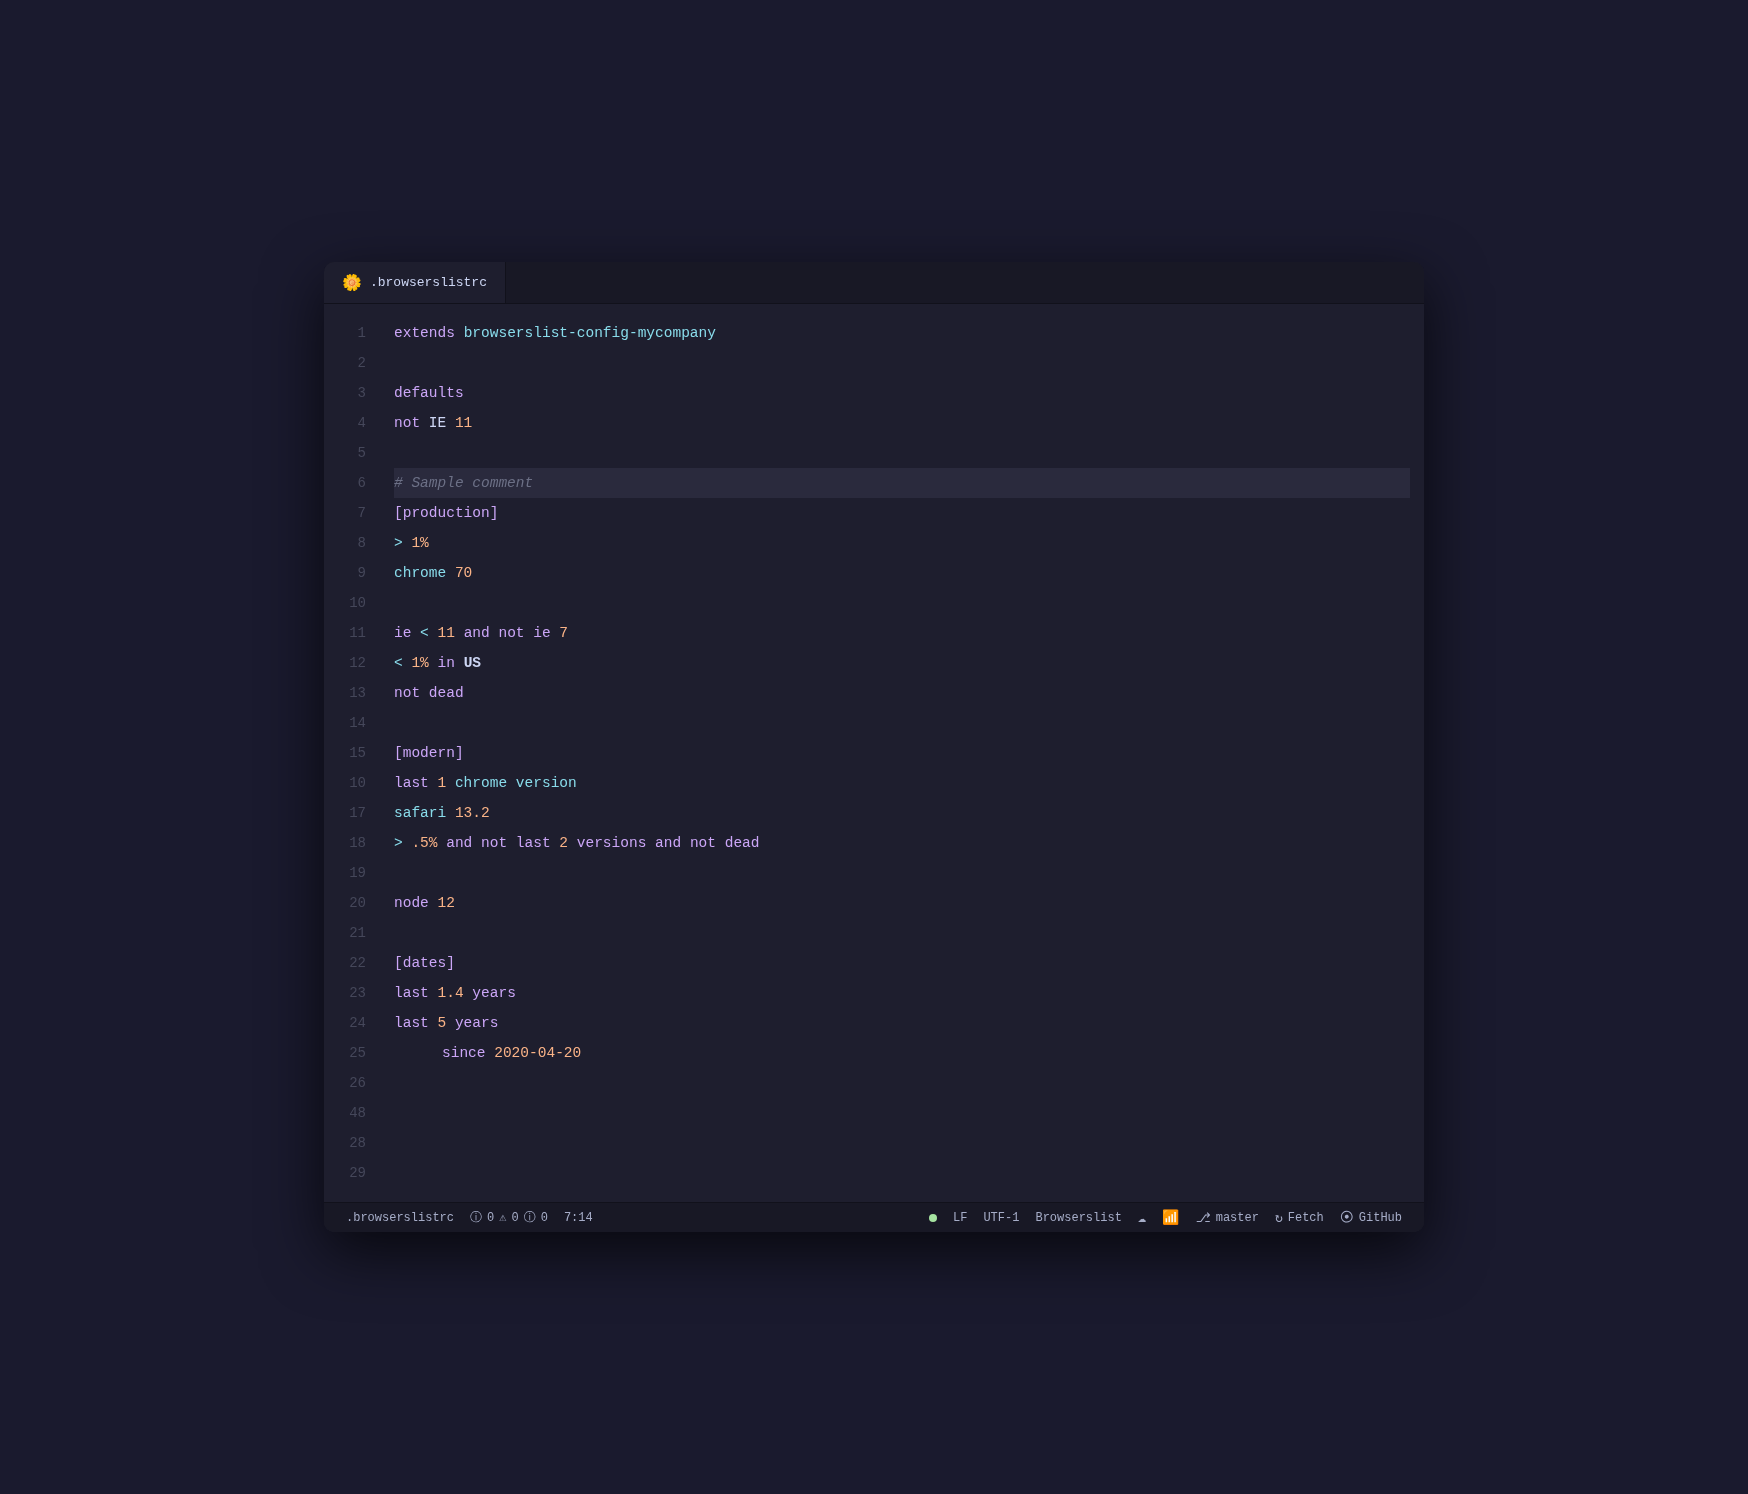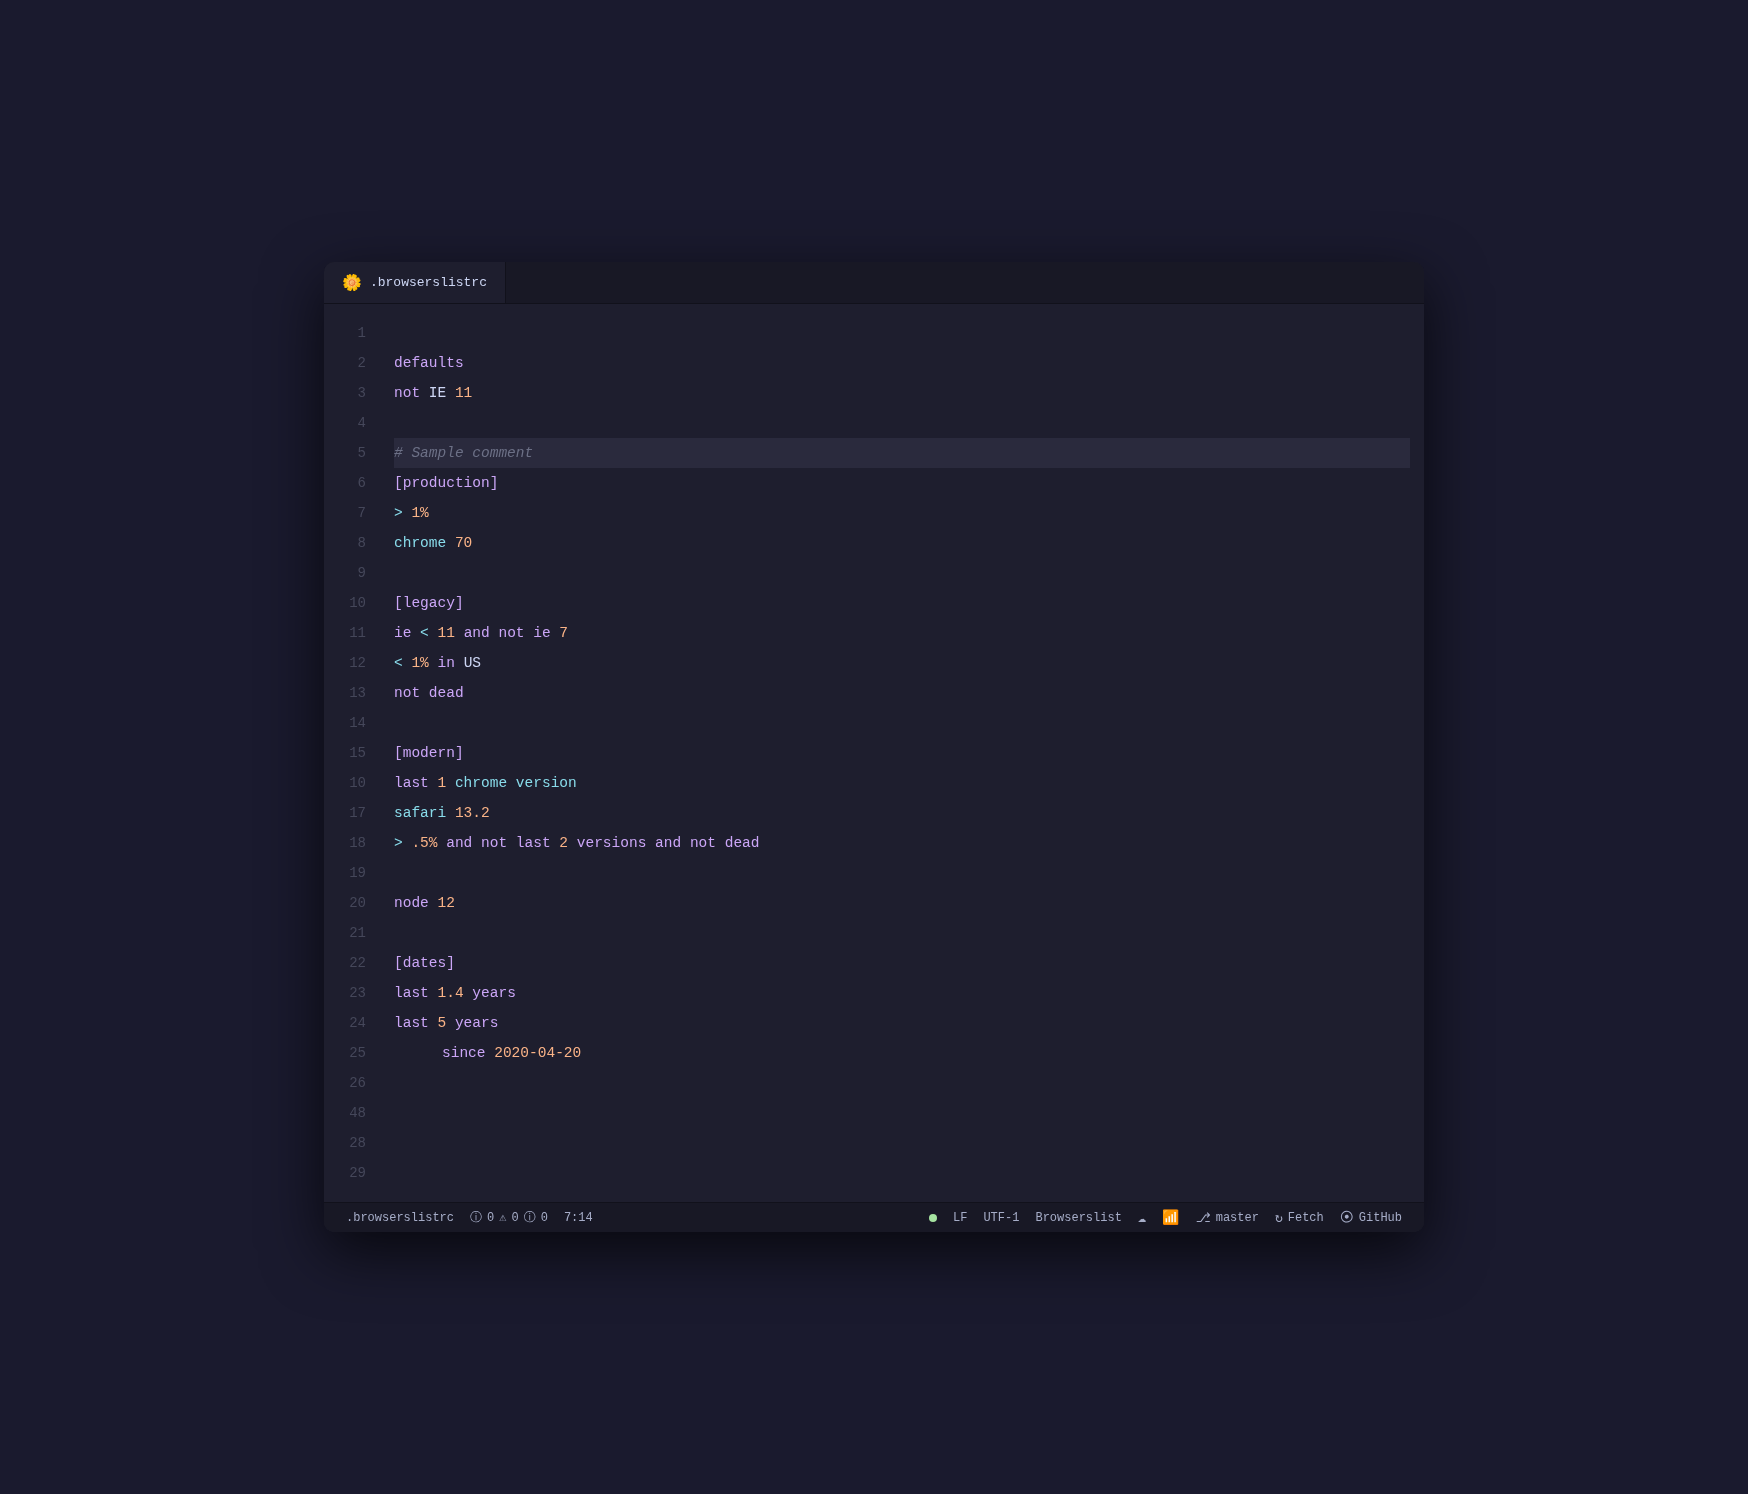--- a/index.html
+++ b/index.html
@@ -168,32 +168,32 @@
         <span class="line-num">23</span>
         <span class="line-num">24</span>
         <span class="line-num">25</span>
         <span class="line-num">26</span>
         <span class="line-num">48</span>
         <span class="line-num">28</span>
         <span class="line-num">29</span>
       </div>
 
     <div class="code-area">
+    <span class="code-line"><span style="color: rgb(203, 166, 247);">extends</span><span style="color: rgb(205, 214, 244);"> </span><span style="color: rgb(137, 220, 235);">browserslist-config-mycompany</span></span>
         <span class="code-line"> </span>
         <span class="code-line"><span style="color: rgb(203, 166, 247);">defaults</span></span>
         <span class="code-line"><span style="color: rgb(203, 166, 247);">not</span><span style="color: rgb(205, 214, 244);"> </span><span style="color: rgb(205, 214, 244);">IE</span><span style="color: rgb(205, 214, 244);"> </span><span style="color: rgb(250, 179, 135);">11</span></span>
         <span class="code-line"> </span>
         <span class="code-line highlighted"><span style="color: rgb(108, 112, 134); font-style: italic;"># Sample comment</span></span>
         <span class="code-line"><span style="color: rgb(203, 166, 247);">[production]</span></span>
         <span class="code-line"><span style="color: rgb(137, 220, 235);">&gt;</span><span style="color: rgb(205, 214, 244);"> </span><span style="color: rgb(250, 179, 135);">1%</span></span>
         <span class="code-line"><span style="color: rgb(137, 220, 235);">chrome</span><span style="color: rgb(205, 214, 244);"> </span><span style="color: rgb(250, 179, 135);">70</span></span>
         <span class="code-line"> </span>
-        <span class="code-line"><span style="color: rgb(203, 166, 247);">[legacy]</span></span>
         <span class="code-line"><span style="color: rgb(203, 166, 247);">ie</span><span style="color: rgb(205, 214, 244);"> </span><span style="color: rgb(137, 220, 235);">&lt;</span><span style="color: rgb(205, 214, 244);"> </span><span style="color: rgb(250, 179, 135);">11</span><span style="color: rgb(205, 214, 244);"> </span><span style="color: rgb(203, 166, 247);">and</span><span style="color: rgb(205, 214, 244);"> </span><span style="color: rgb(203, 166, 247);">not</span><span style="color: rgb(205, 214, 244);"> </span><span style="color: rgb(203, 166, 247);">ie</span><span style="color: rgb(205, 214, 244);"> </span><span style="color: rgb(250, 179, 135);">7</span></span>
-        <span class="code-line"><span style="color: rgb(137, 220, 235);">&lt;</span><span style="color: rgb(205, 214, 244);"> </span><span style="color: rgb(250, 179, 135);">1%</span><span style="color: rgb(205, 214, 244);"> </span><span style="color: rgb(203, 166, 247);">in</span><span style="color: rgb(205, 214, 244);"> </span><span style="color: rgb(205, 214, 244);">US</span></span>
+        <span class="code-line"><span style="color: rgb(137, 220, 235);">&lt;</span><span style="color: rgb(205, 214, 244);"> </span><span style="color: rgb(250, 179, 135);">1%</span><span style="color: rgb(205, 214, 244);"> </span><span style="color: rgb(203, 166, 247);">in</span><span style="color: rgb(205, 214, 244);"> </span><span style="color: rgb(205, 214, 244); font-weight: bold;">US</span></span>
         <span class="code-line"><span style="color: rgb(203, 166, 247);">not</span><span style="color: rgb(205, 214, 244);"> </span><span style="color: rgb(203, 166, 247);">dead</span></span>
         <span class="code-line"> </span>
         <span class="code-line"><span style="color: rgb(203, 166, 247);">[modern]</span></span>
         <span class="code-line"><span style="color: rgb(203, 166, 247);">last</span><span style="color: rgb(205, 214, 244);"> </span><span style="color: rgb(250, 179, 135);">1</span><span style="color: rgb(205, 214, 244);"> </span><span style="color: rgb(137, 220, 235);">chrome version</span></span>
         <span class="code-line"><span style="color: rgb(137, 220, 235);">safari</span><span style="color: rgb(205, 214, 244);"> </span><span style="color: rgb(250, 179, 135);">13.2</span></span>
         <span class="code-line"><span style="color: rgb(137, 220, 235);">&gt;</span><span style="color: rgb(205, 214, 244);"> </span><span style="color: rgb(250, 179, 135);">.5%</span><span style="color: rgb(205, 214, 244);"> </span><span style="color: rgb(203, 166, 247);">and</span><span style="color: rgb(205, 214, 244);"> </span><span style="color: rgb(203, 166, 247);">not</span><span style="color: rgb(205, 214, 244);"> </span><span style="color: rgb(203, 166, 247);">last</span><span style="color: rgb(205, 214, 244);"> </span><span style="color: rgb(250, 179, 135);">2</span><span style="color: rgb(205, 214, 244);"> </span><span style="color: rgb(203, 166, 247);">versions</span><span style="color: rgb(205, 214, 244);"> </span><span style="color: rgb(203, 166, 247);">and</span><span style="color: rgb(205, 214, 244);"> </span><span style="color: rgb(203, 166, 247);">not</span><span style="color: rgb(205, 214, 244);"> </span><span style="color: rgb(203, 166, 247);">dead</span></span>
         <span class="code-line"> </span>
         <span class="code-line"><span style="color: rgb(203, 166, 247);">node</span><span style="color: rgb(205, 214, 244);"> </span><span style="color: rgb(250, 179, 135);">12</span></span>
         <span class="code-line"> </span>
         <span class="code-line"><span style="color: rgb(203, 166, 247);">[dates]</span></span>

